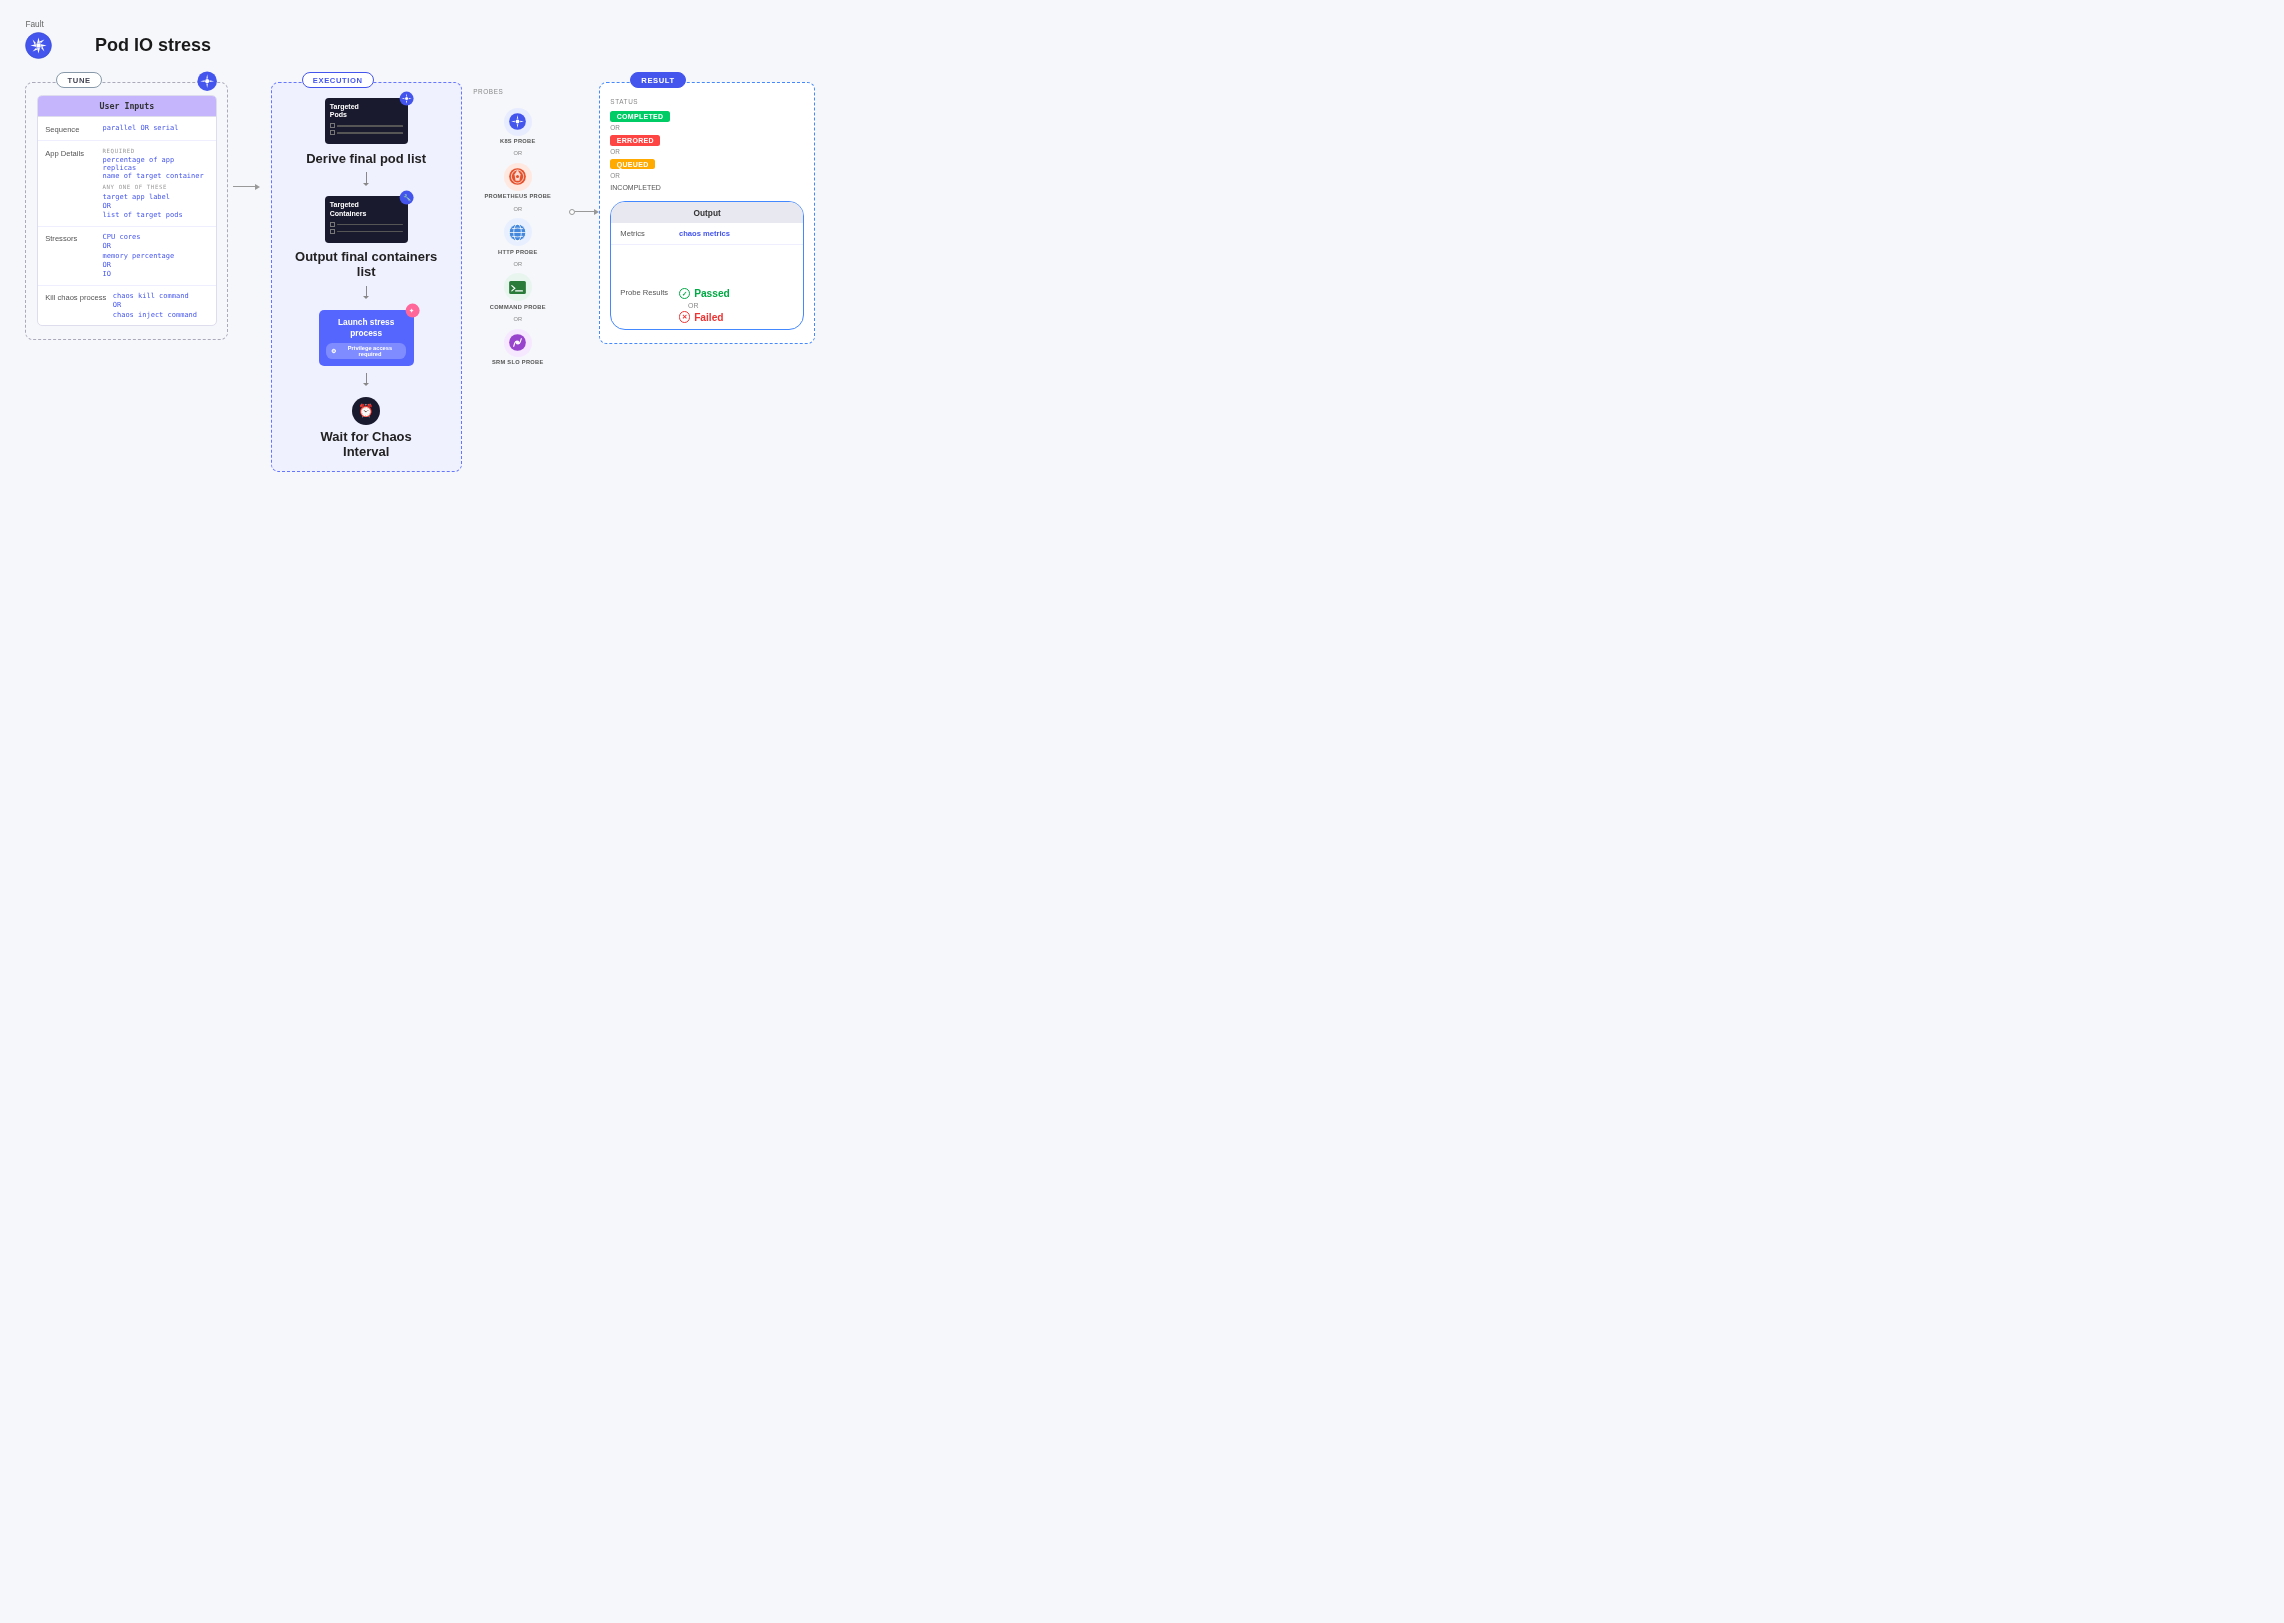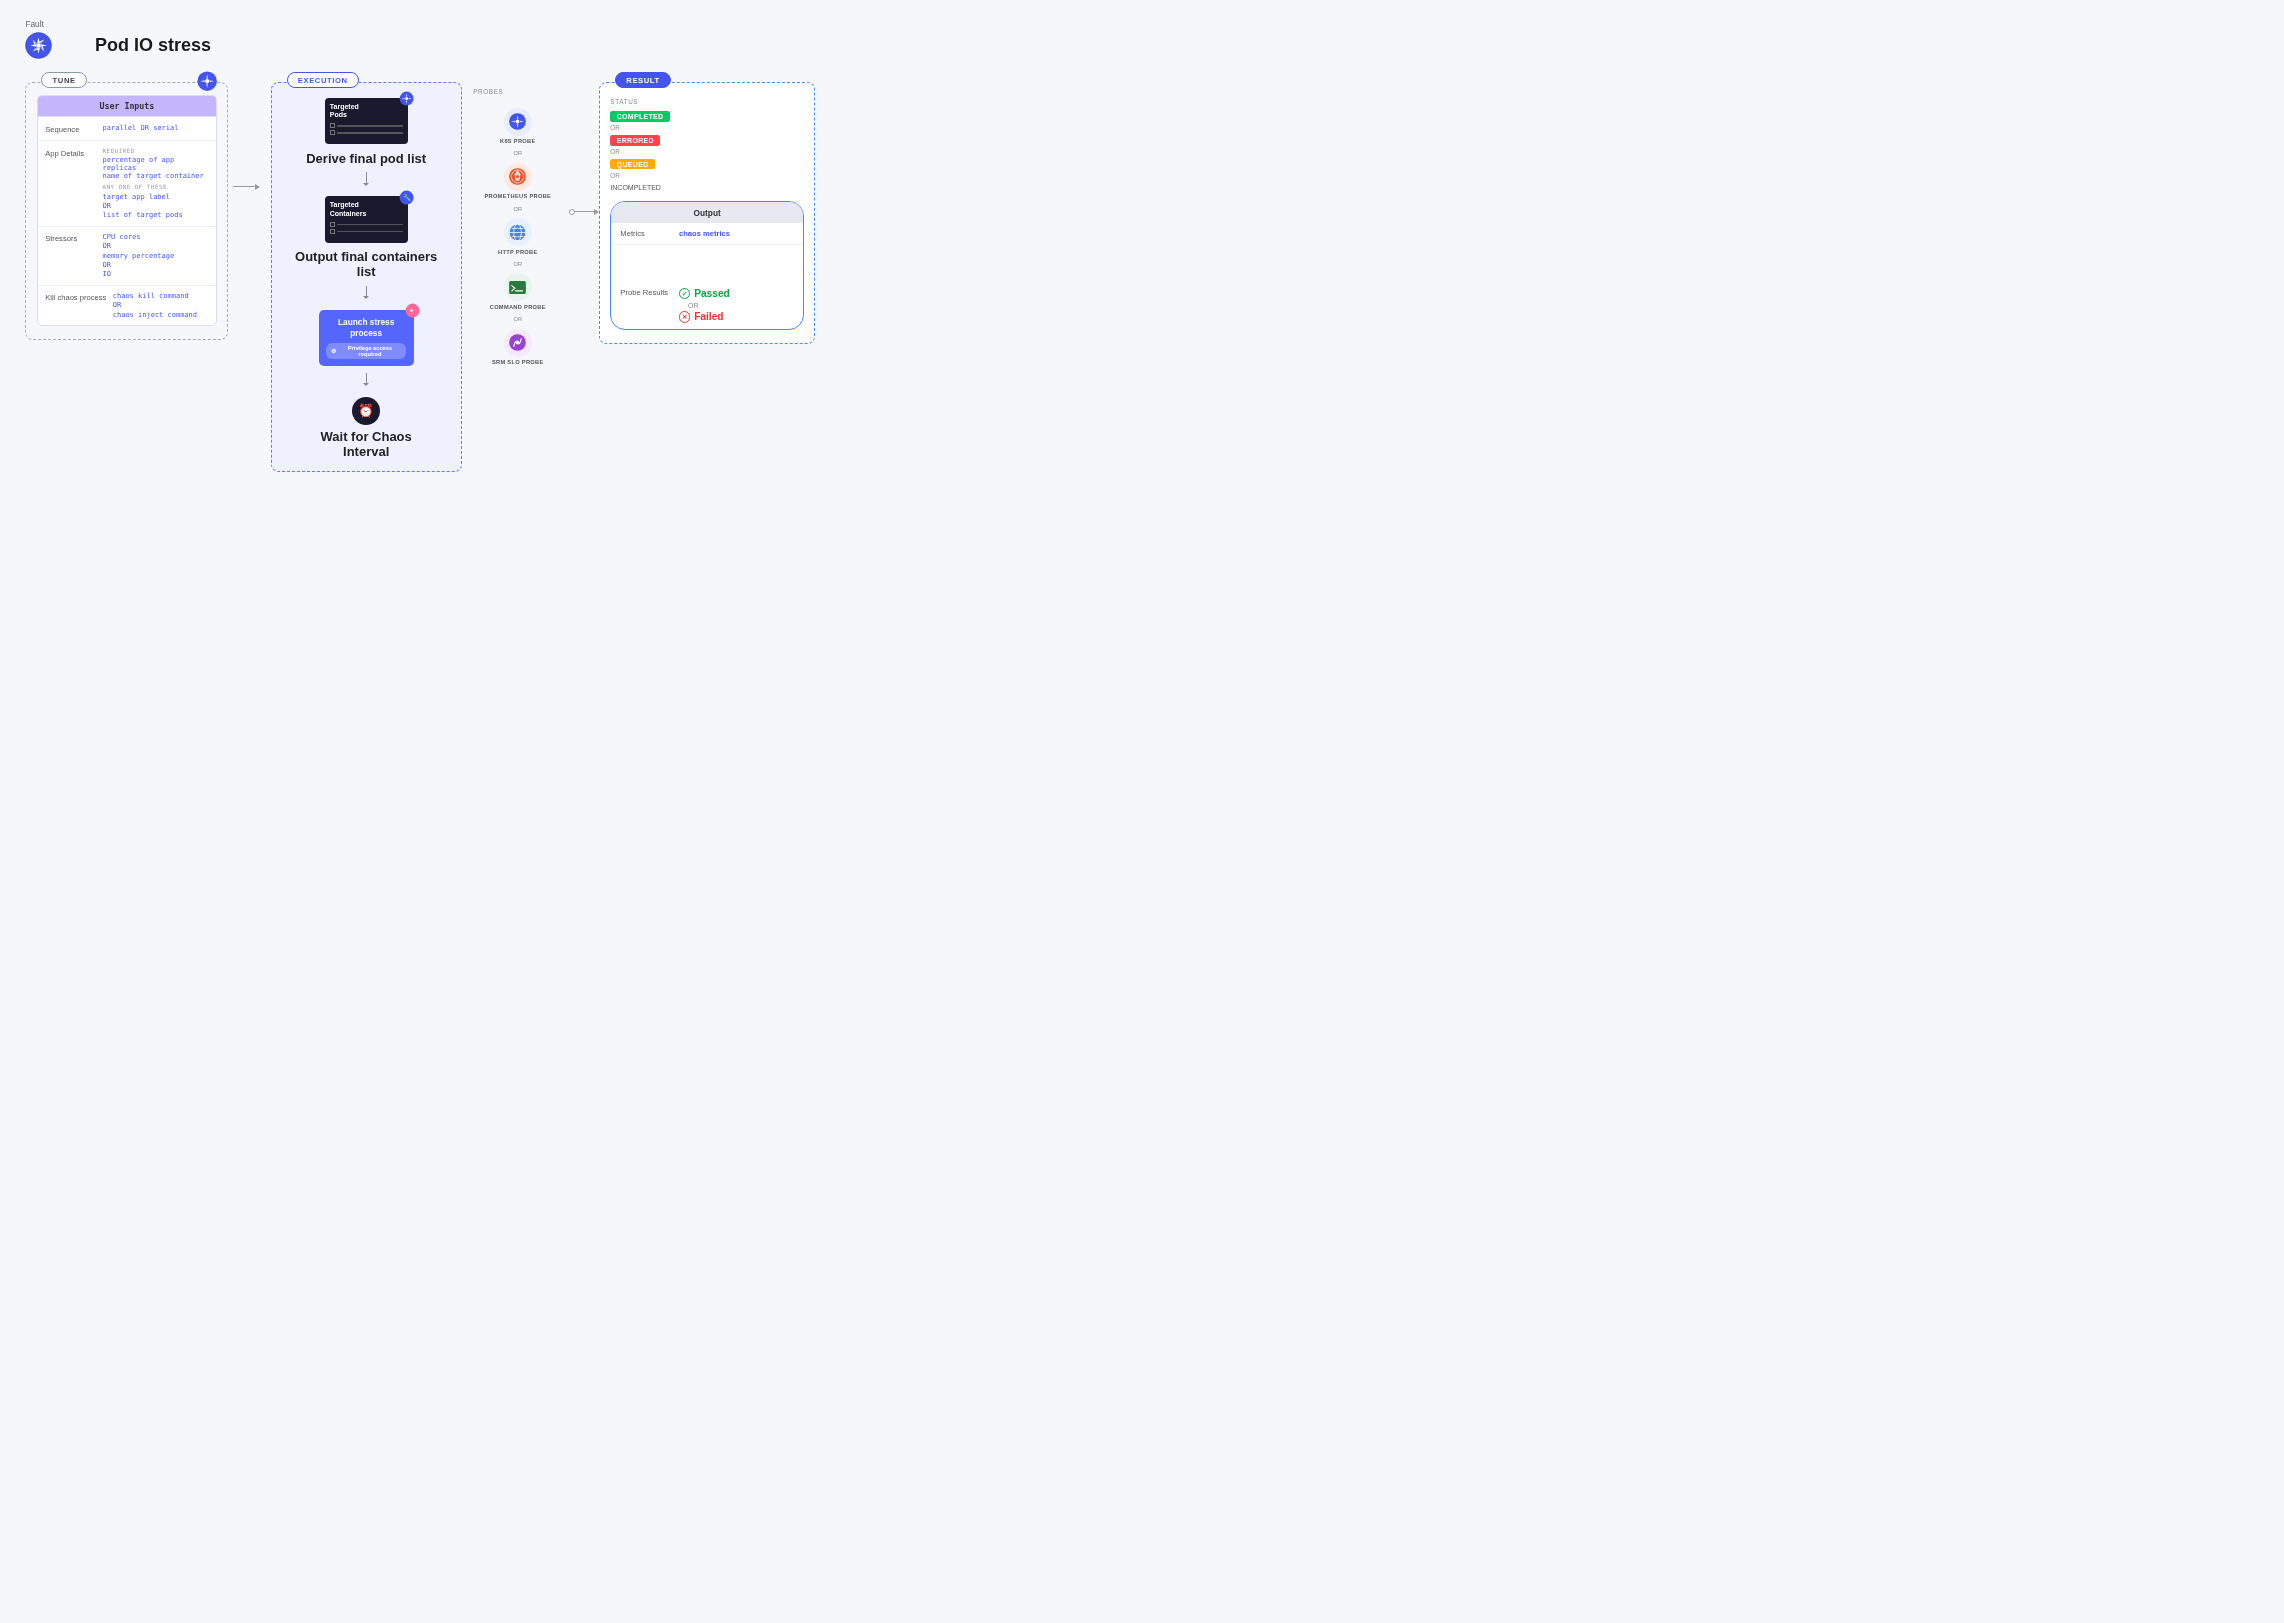--- a/index.html
+++ b/index.html
@@ -49,21 +49,21 @@
       border-radius: 7.6px;
       padding: 12.7px 10.2px;
       width: 203px;
       min-width: 191px;
       background: transparent;
     }
 
     .section-badge {
       position: absolute;
       top: -10.2px;
-      left: 15px;
+      left: 30px;
       background: white;
       border: 1.3px solid #8899aa;
       border-radius: 12.7px;
       padding: 2.5px 10.2px;
       font-size: 7.6px;
       font-weight: 700;
       letter-spacing: 0.6px;
       color: #445;
     }
 
@@ -416,20 +416,21 @@
     .probe-result-passed {
       display: flex;
       align-items: center;
       gap: 3.8px;
       color: #00aa44;
       font-weight: 700;
     }
 
     .probe-result-failed {
       display: flex;
+      align-items: center;
       gap: 3.8px;
       color: #ee3333;
       font-weight: 700;
     }
 
     .check-circle {
       width: 11.4px;
       height: 11.4px;
       border: 1.3px solid #00aa44;
       border-radius: 50%;

